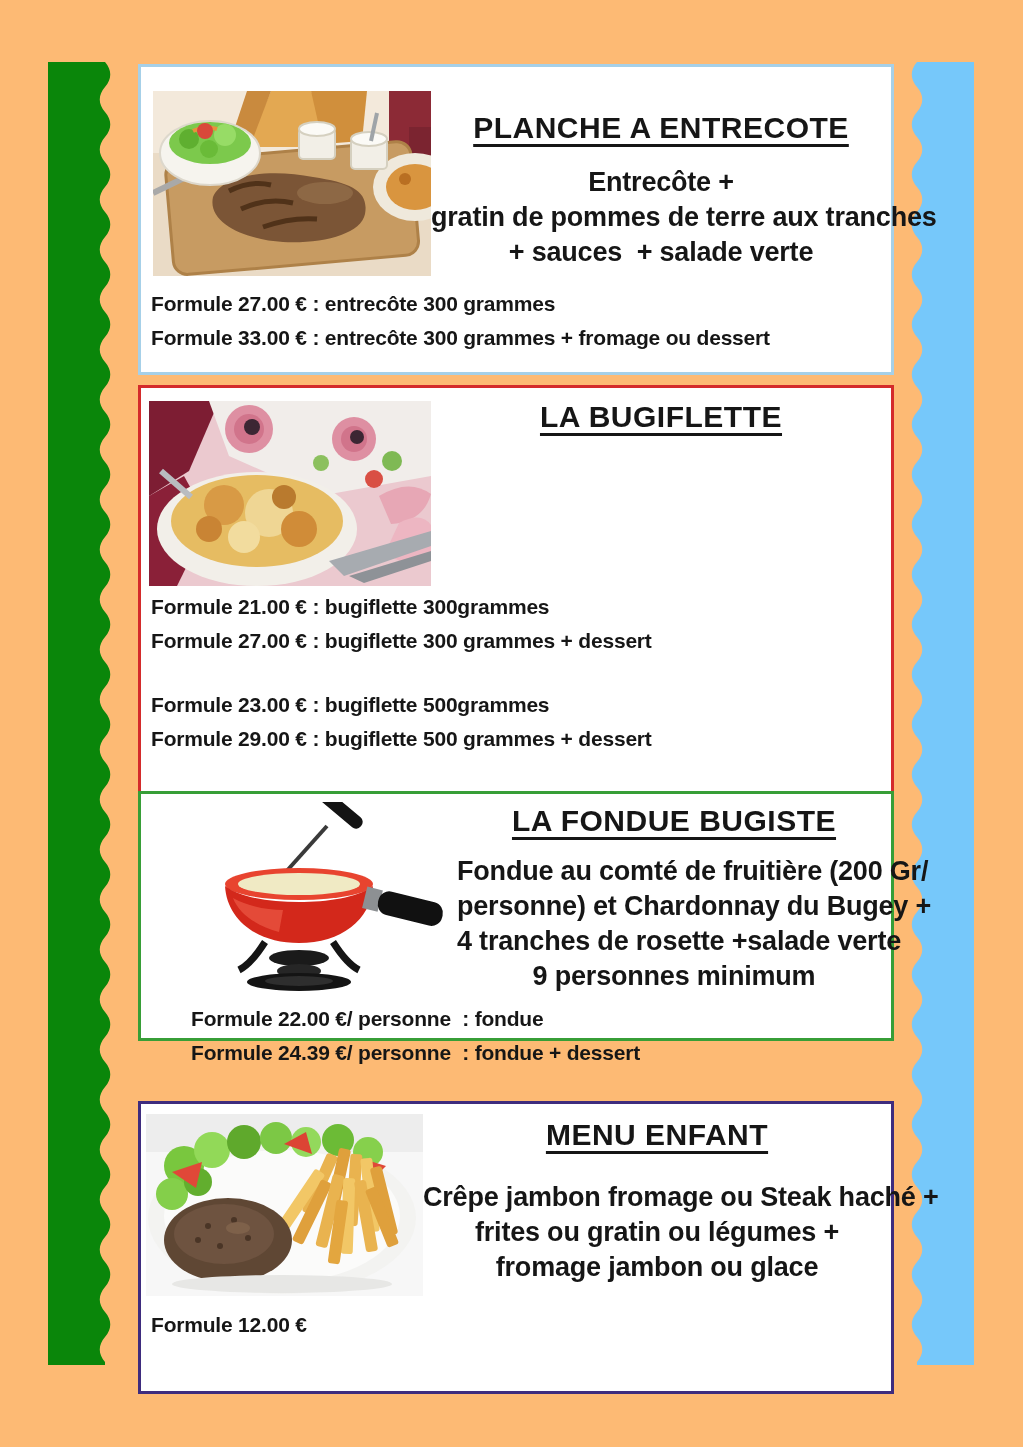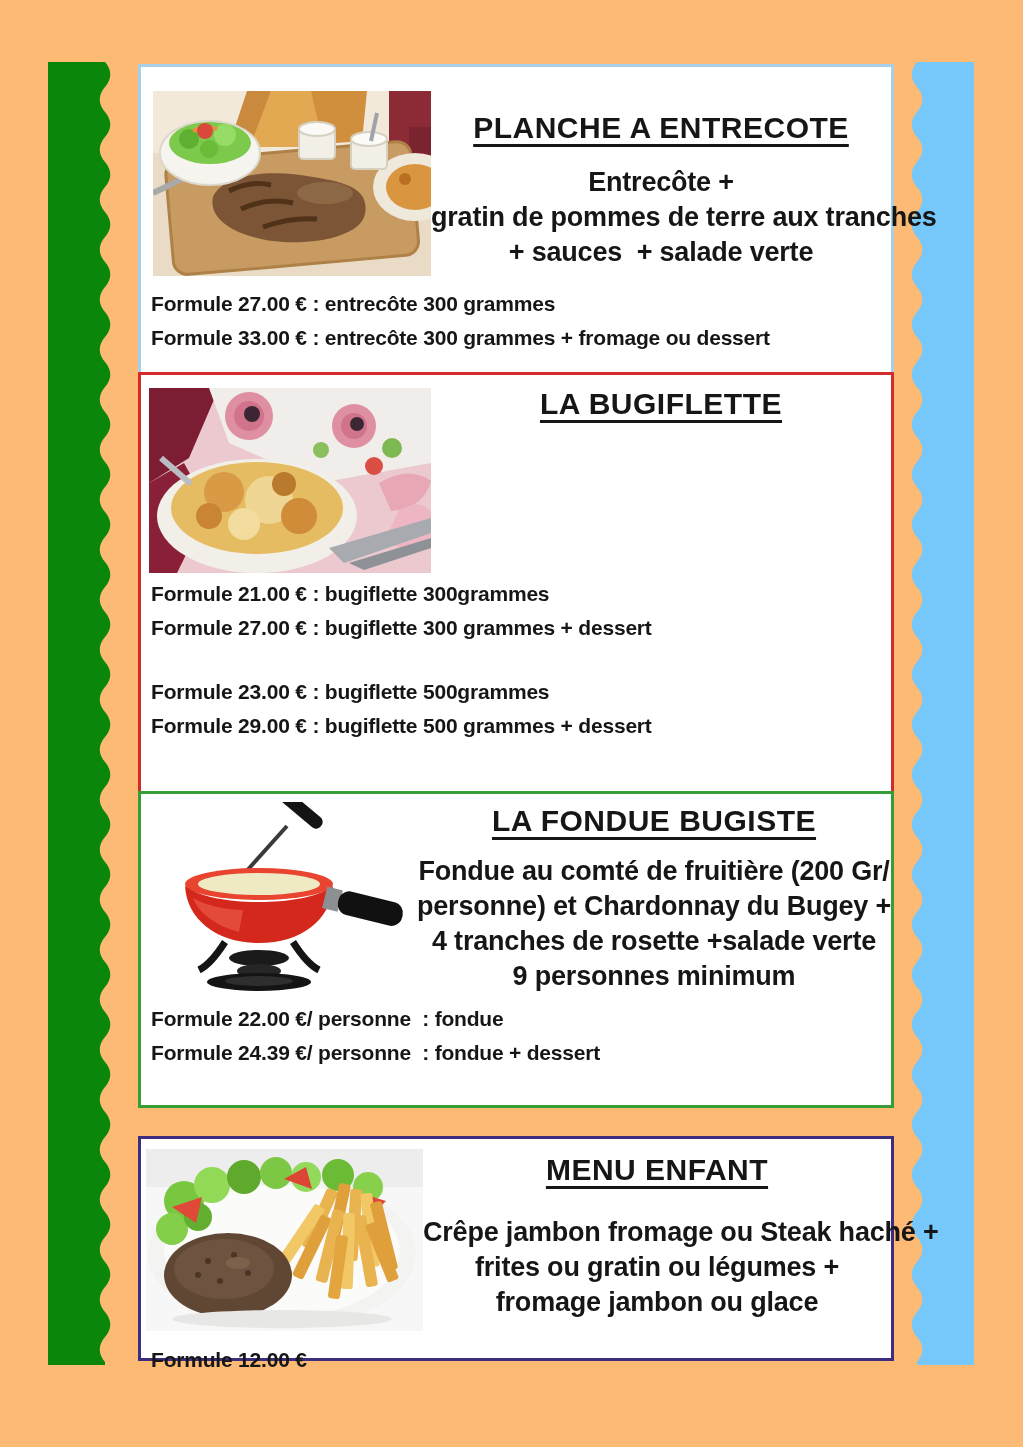--- a/index.html
+++ b/index.html
@@ -9,23 +9,23 @@
     overflow:hidden;
   }
   .stripe{position:absolute;top:62px;}
   .stripe-left{left:48px;}
   .stripe-right{left:908px;}
   .box{
     position:absolute;left:138px;width:756px;box-sizing:border-box;
     border:3px solid #000;background:#ffffff;
   }
   .b1{top:64px;height:311px;}
-  .b2{top:372px;height:483px;}
-  .b3{top:791px;height:317px;}
-  .b4{top:1136px;height:225px;}
+  .b2{top:385px;height:483px;}
+  .b3{top:791px;height:250px;padding-left:40px;}
+  .b4{top:1101px;height:293px;}
   .row{display:flex;align-items:flex-start;}
   .photo{flex:none;overflow:hidden;}
   .photo svg{display:block;}
   .tcol{flex:1;min-width:0;text-align:center;}
   .title{
     margin:0;font-size:30px;letter-spacing:.5px;white-space:pre;
     text-decoration:underline;text-decoration-thickness:2.5px;text-underline-offset:6px;
   }
   .desc{margin:0;}
   .desc p{margin:0;font-size:27px;line-height:35px;white-space:pre;letter-spacing:-.2px;}

